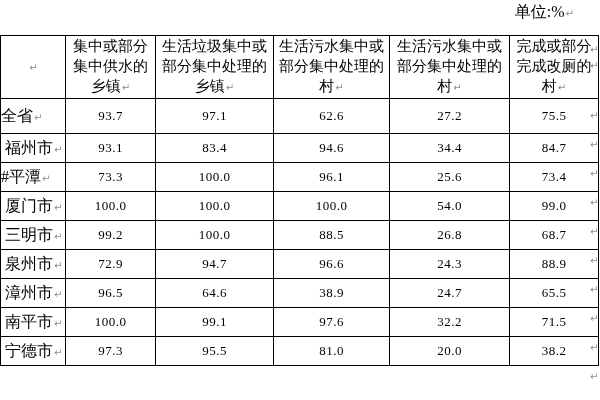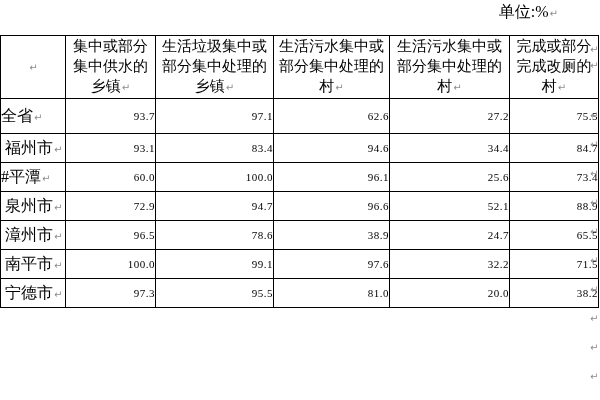--- a/index.html
+++ b/index.html
@@ -6,21 +6,21 @@
   body {
     width: 600px; height: 400px;
     background: #ffffff;
     position: relative;
     overflow: hidden;
     font-family: "Liberation Serif", "DejaVu Serif", serif;
     color: #000;
   }
   .unit-row {
     position: absolute;
-    top: 3px; left: 0;
+    top: 3px; left: 16px;
     width: 558px;
     text-align: right;
     font-size: 16px;
     line-height: 18px;
     white-space: nowrap;
   }
   .mark {
     font-family: "DejaVu Sans", sans-serif;
     font-size: 10px;
     color: #8b8b94;
@@ -51,22 +51,22 @@
   tbody tr { height: 29px; }
   tbody tr.first { height: 35px; }
   tbody th {
     text-align: left;
     font-size: 16px;
     vertical-align: middle;
     padding-left: 2px;
     white-space: pre;
   }
   tbody td {
-    text-align: right;
-    font-size: 11px;
+    text-align: center;
+    font-size: 13px;
     vertical-align: middle;
     padding-right: 5px;
     letter-spacing: 0.5px;
   }
   .row-end-mark {
     position: absolute;
     left: 590px;
     font-family: "DejaVu Sans", sans-serif;
     font-size: 10px;
     color: #8b8b94;
@@ -111,38 +111,54 @@
       <tr>
     <th><span class="lbl"> 福州市</span><span class="mark">↵</span></th>
     <td>93.1</td>
     <td>83.4</td>
     <td>94.6</td>
     <td>34.4</td>
     <td>84.7</td>
   </tr>
       <tr>
     <th><span class="lbl">#平潭</span><span class="mark">↵</span></th>
-    <td>60.0</td>
+    <td>73.3</td>
     <td>100.0</td>
     <td>96.1</td>
     <td>25.6</td>
     <td>73.4</td>
   </tr>
       <tr>
+    <th><span class="lbl"> 厦门市</span><span class="mark">↵</span></th>
+    <td>100.0</td>
+    <td>100.0</td>
+    <td>100.0</td>
+    <td>54.0</td>
+    <td>99.0</td>
+  </tr>
+      <tr>
+    <th><span class="lbl"> 三明市</span><span class="mark">↵</span></th>
+    <td>99.2</td>
+    <td>100.0</td>
+    <td>88.5</td>
+    <td>26.8</td>
+    <td>68.7</td>
+  </tr>
+      <tr>
     <th><span class="lbl"> 泉州市</span><span class="mark">↵</span></th>
     <td>72.9</td>
     <td>94.7</td>
     <td>96.6</td>
-    <td>52.1</td>
+    <td>24.3</td>
     <td>88.9</td>
   </tr>
       <tr>
     <th><span class="lbl"> 漳州市</span><span class="mark">↵</span></th>
     <td>96.5</td>
-    <td>78.6</td>
+    <td>64.6</td>
     <td>38.9</td>
     <td>24.7</td>
     <td>65.5</td>
   </tr>
       <tr>
     <th><span class="lbl"> 南平市</span><span class="mark">↵</span></th>
     <td>100.0</td>
     <td>99.1</td>
     <td>97.6</td>
     <td>32.2</td>

